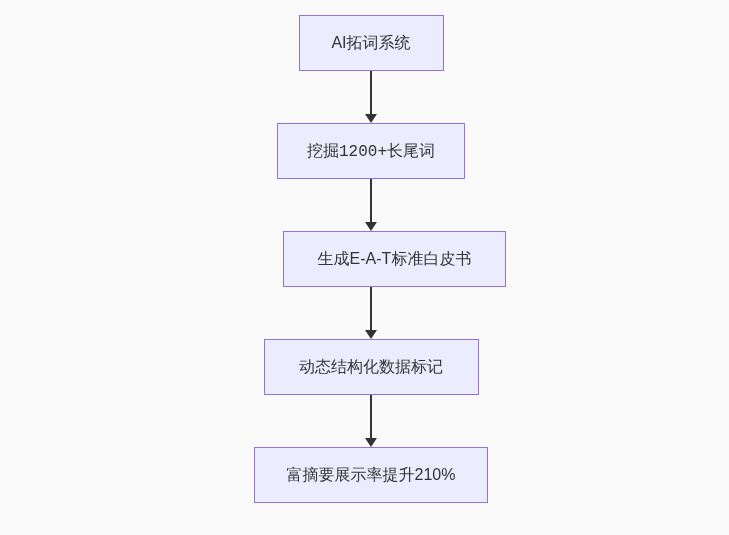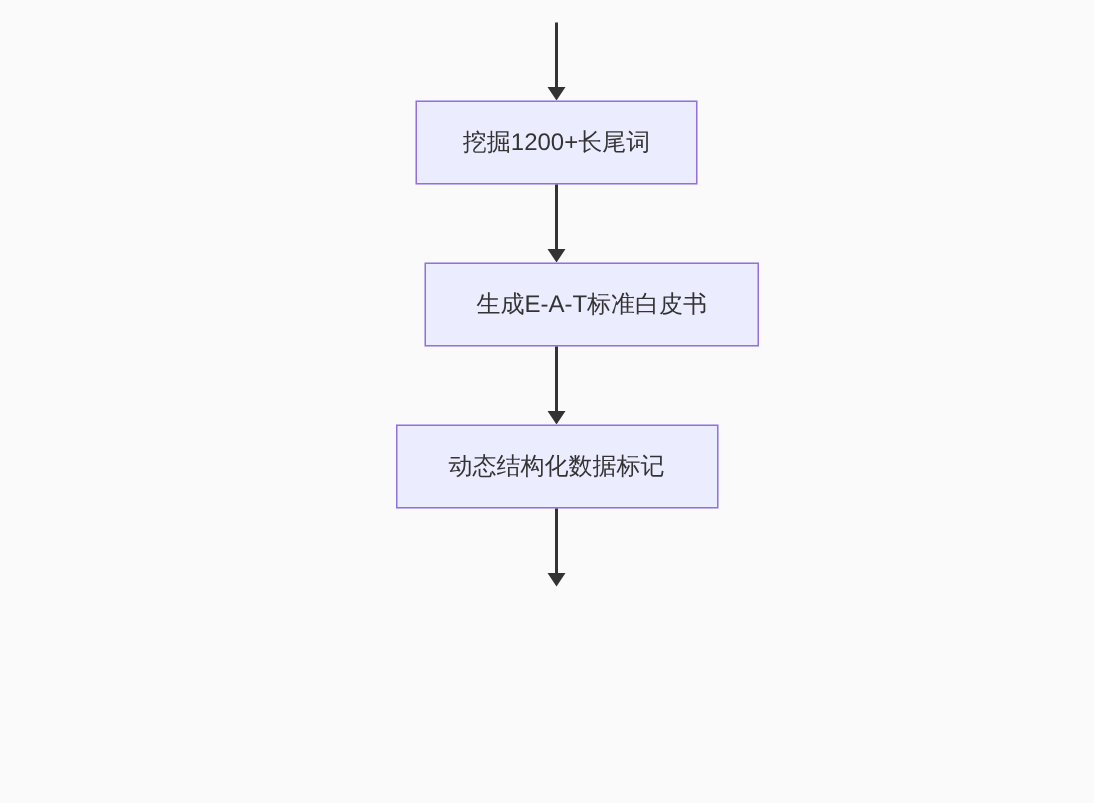--- a/index.html
+++ b/index.html
@@ -30,21 +30,21 @@
     border: 1px solid #9370DB;
     color: #333333;
     font-size: 16px;
     display: flex;
     align-items: center;
     justify-content: center;
     text-align: center;
     white-space: nowrap;
   }
   .node-1 { width: 145px; }
-  .node-2 { width: 188px; }
+  .node-2 { width: 188px; font-family: Liberation Mono, monospace; }
   .node-3 { width: 223px; margin-left: 47px; }
   .node-4 { width: 215px; text-align: right; }
   .node-5 { width: 234px; }
   .arrow {
     height: 52px;
     width: 14px;
     display: flex;
     flex-direction: column;
     align-items: center;
   }
@@ -60,20 +60,23 @@
     border-right: 6px solid transparent;
     border-top: 9px solid #333333;
   }
 </style>
 </head>
 <body>
 
 <div class="canvas">
   <div class="flow">
 
+    <div class="node node-1">
+      <span>AI拓词系统</span>
+    </div>
 
     <div class="arrow">
       <div class="arrow-line"></div>
       <div class="arrow-head"></div>
     </div>
 
     <div class="node node-2">
       <span>挖掘1200+长尾词</span>
     </div>
 
@@ -93,15 +96,18 @@
 
     <div class="node node-4">
       <span>动态结构化数据标记</span>
     </div>
 
     <div class="arrow">
       <div class="arrow-line"></div>
       <div class="arrow-head"></div>
     </div>
 
+    <div class="node node-5">
+      <span>富摘要展示率提升210%</span>
+    </div>
 
   </div>
 </div>
 
 </body></html>

